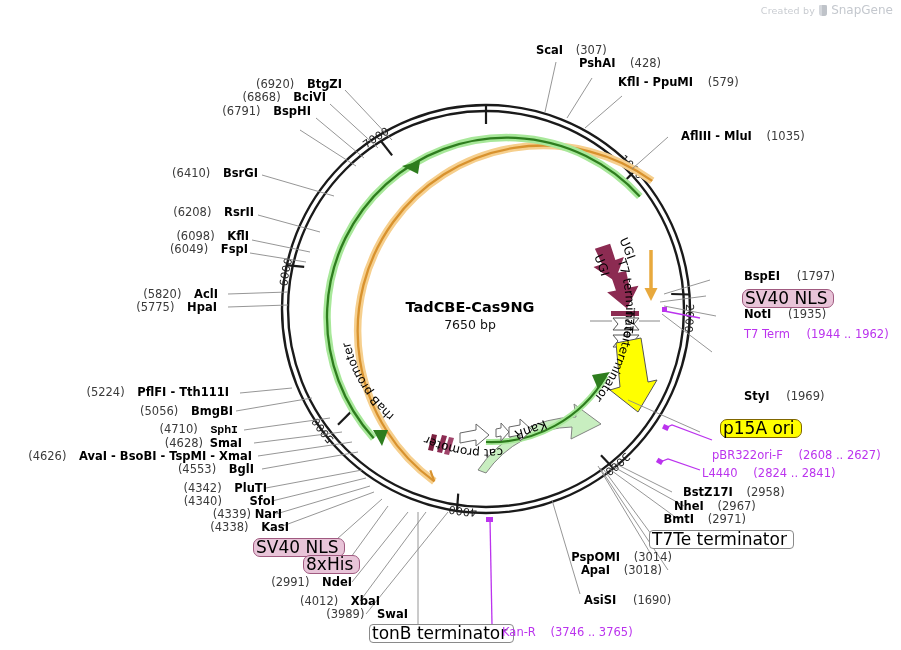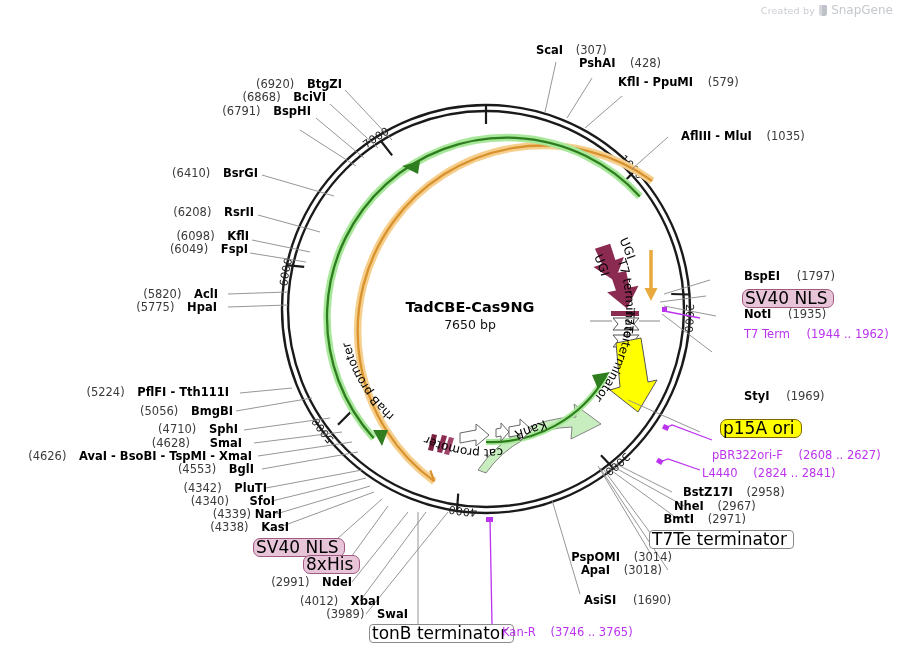--- a/index.html
+++ b/index.html
@@ -371,41 +371,41 @@
   <div class="lbl ra" style="left:10px;width:219px;top:386px;">
     <span class="pos">(5224)</span>
     <span class="enz" style="margin-left:9px;">PflFI  -  Tth111I</span>
   </div>
   <div class="lbl ra" style="left:20px;width:213px;top:405px;">
     <span class="pos">(5056)</span>
     <span class="enz" style="margin-left:9px;">BmgBI</span>
   </div>
   <div class="lbl ra" style="left:20px;width:218px;top:423px;">
     <span class="pos">(4710)</span>
-    <span class="enz" style="margin-left:9px;">SphI</span>
+    <span class="enz" style="margin-left:9px;font-family:Liberation Mono, monospace;">SphI</span>
   </div>
   <div class="lbl ra" style="left:20px;width:222px;top:437px;">
     <span class="pos">(4628)</span>
-    <span class="enz" style="margin-left:16px;">SmaI</span>
+    <span class="enz" style="margin-left:3px;">SmaI</span>
   </div>
   <div class="lbl ra" style="left:4px;width:248px;top:450px;">
     <span class="pos">(4626)</span>
     <span class="enz" style="margin-left:9px;">AvaI  -  BsoBI  -  TspMI   -  XmaI</span>
   </div>
   <div class="lbl ra" style="left:20px;width:234px;top:463px;">
     <span class="pos">(4553)</span>
     <span class="enz" style="margin-left:9px;">BglI</span>
   </div>
   <div class="lbl ra" style="left:20px;width:247px;top:482px;">
     <span class="pos">(4342)</span>
     <span class="enz" style="margin-left:9px;">PluTI</span>
   </div>
   <div class="lbl ra" style="left:20px;width:255px;top:495px;">
     <span class="pos">(4340)</span>
-    <span class="enz" style="margin-left:17px;">SfoI</span>
+    <span class="enz" style="margin-left:24px;">SfoI</span>
   </div>
   <div class="lbl ra" style="left:20px;width:262px;top:508px;">
     <span class="pos">(4339)</span>
     <span class="enz" style="">NarI</span>
   </div>
   <div class="lbl ra" style="left:20px;width:269px;top:521px;">
     <span class="pos">(4338)</span>
     <span class="enz" style="margin-left:9px;">KasI</span>
   </div>
 

